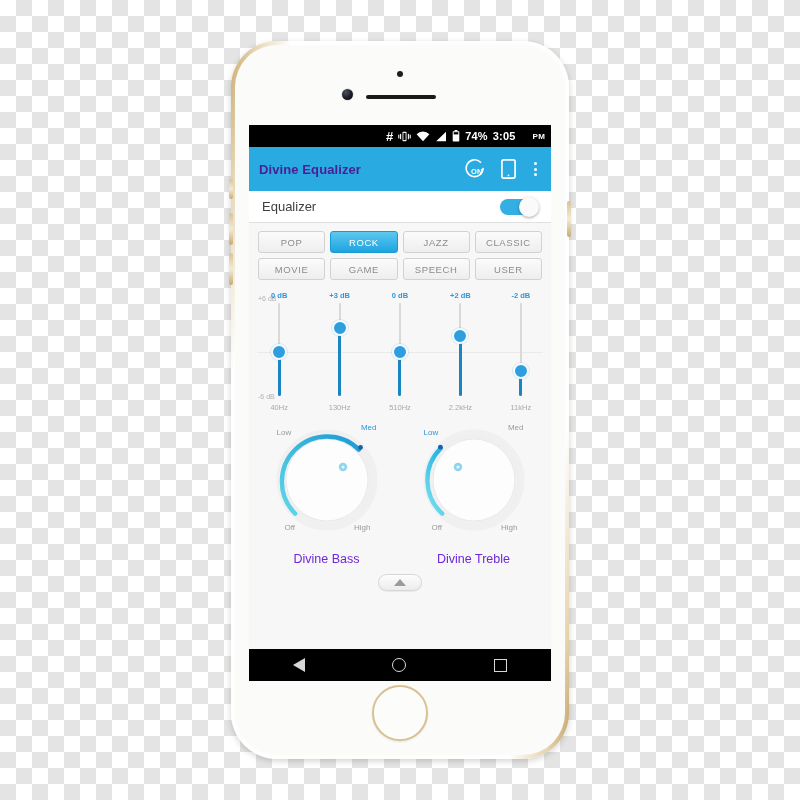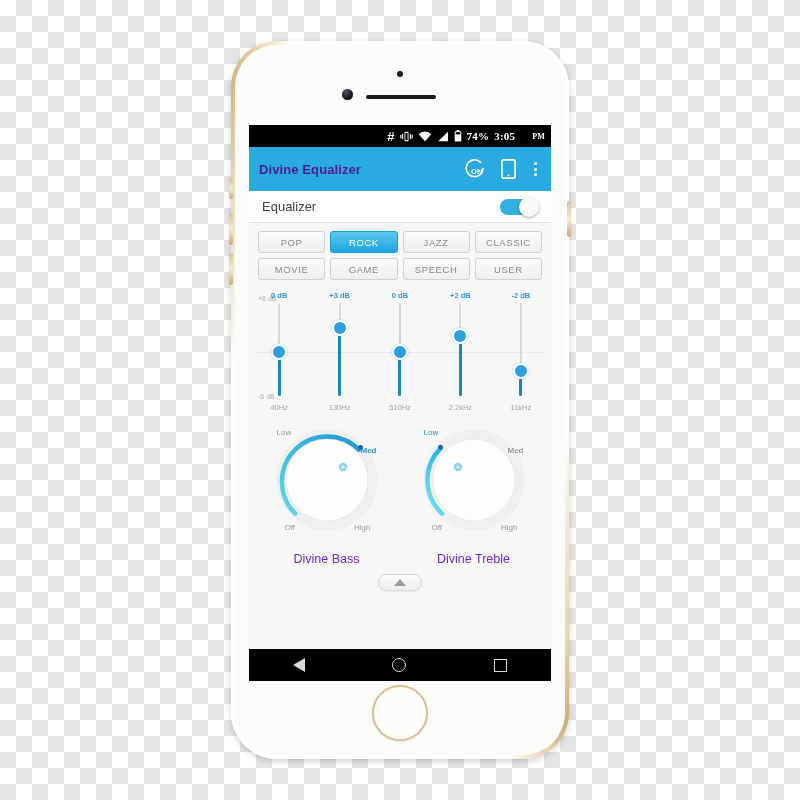--- a/index.html
+++ b/index.html
@@ -79,21 +79,21 @@
     overflow: hidden;
   }
 
   
   .statusbar {
     height: 22px; background: #000000;
     display: flex; align-items: center; justify-content: flex-end;
     padding: 0 6px; gap: 5px;
   }
   .statusbar .sb-text {
-    color: #ffffff; font-size: 11px; font-weight: bold; letter-spacing: 0.2px; font-family: Liberation Serif, serif;
+    color: #ffffff; font-size: 11px; font-weight: bold; letter-spacing: 0.2px;
   }
   .statusbar .sb-ampm { font-size: 8px; font-weight: bold; padding-left: 12px; }
   .sb-hash { color:#fff; font-size: 13px; font-weight: bold; line-height: 1; }
   .sb-icon { display: flex; align-items: center; }
 
   
   .appbar {
     height: 44px; background: #29abe2;
     display: flex; align-items: center; padding: 0 10px;
   }
@@ -206,21 +206,21 @@
     background: #f7f7f7;
   }
   .knob-box { flex: 1; display: flex; flex-direction: column; align-items: center; }
   .knob-wrap { position: relative; width: 116px; height: 112px; }
   .knob-svg { position: absolute; left: 0; top: 0; }
   .knob-tag {
     position: absolute; font-size: 8px; color: #9a9a9a;
   }
   .knob-tag.hl { color: #2f96d8; }
   .knob-tag.tl { left: 8px;  top: 6px; }
-  .knob-tag.tr { right: 8px; top: 24px; font-weight: bold; }
+  .knob-tag.tr { right: 8px; top: 1px; }
   .knob-tag.bl { left: 16px; bottom: 2px; }
   .knob-tag.br { right: 14px; bottom: 2px; }
   .knob-name {
     font-size: 12.5px; color: #6d28d9; margin-top: 18px;
   }
 
   
   .expand-bar {
     flex: 1;
     background: #f7f7f7;

